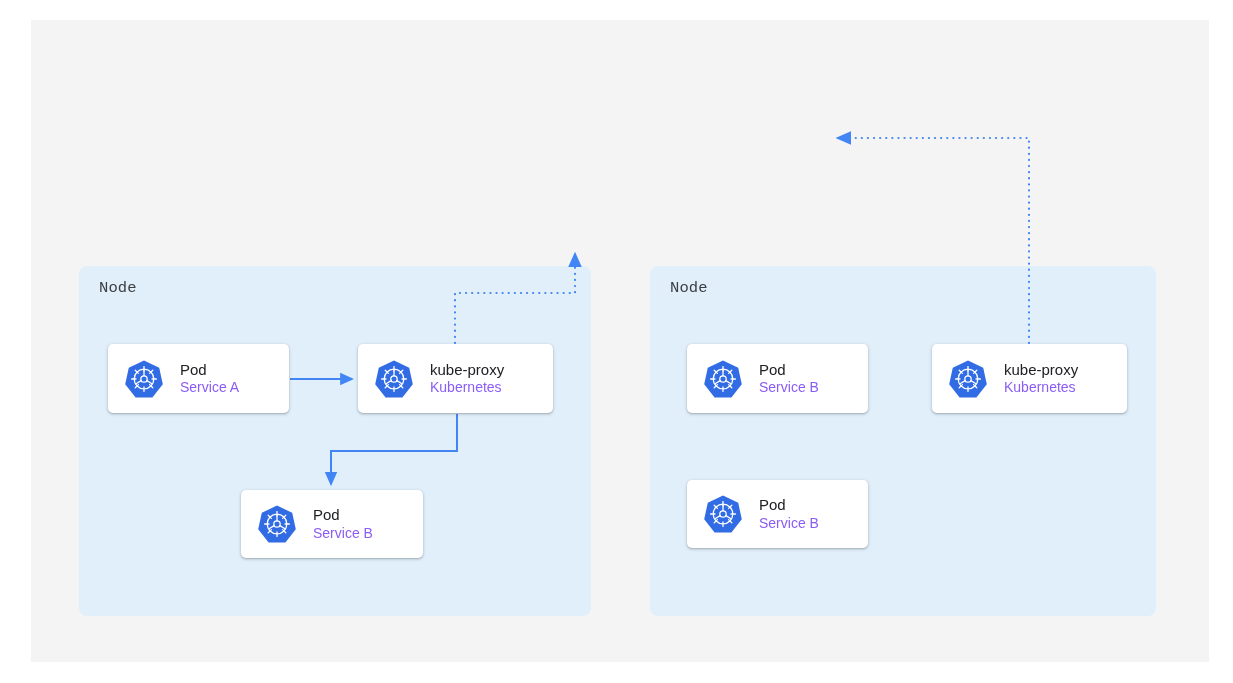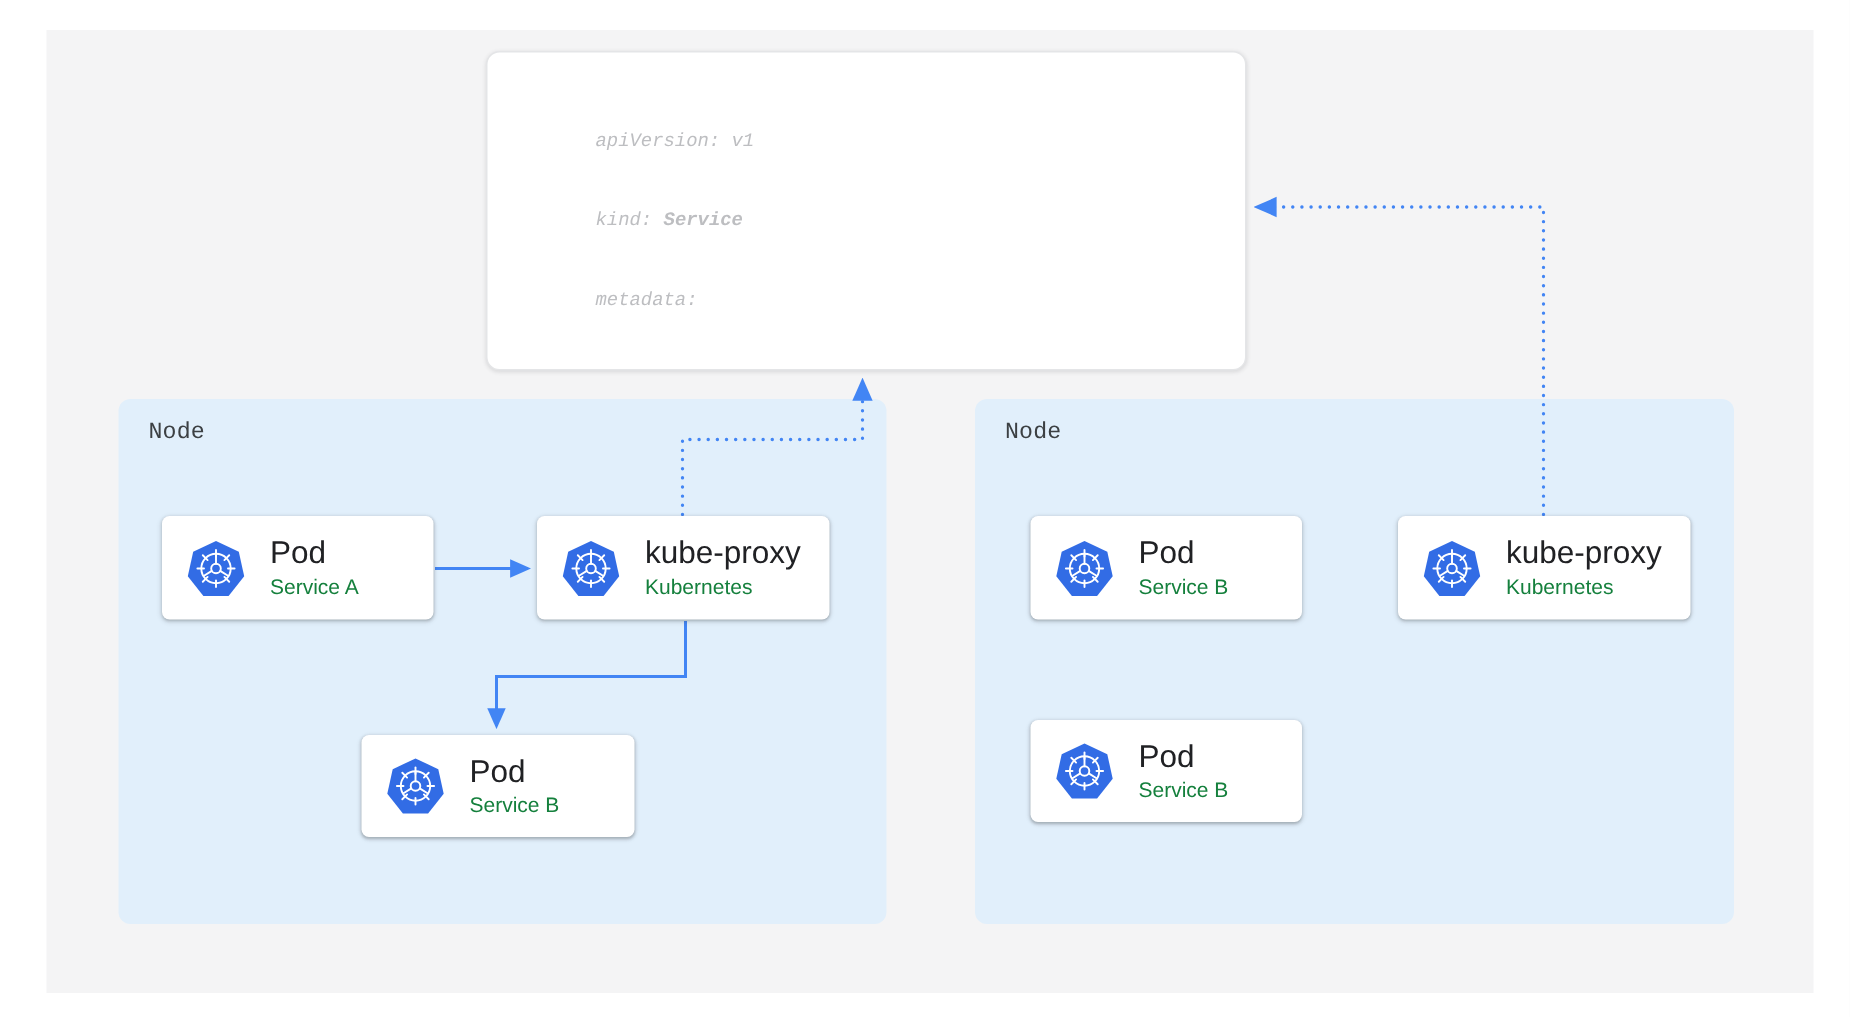--- a/index.html
+++ b/index.html
@@ -95,26 +95,26 @@
     height: 40px;
     display: block;
   }
   .entity .labels {
     display: flex;
     flex-direction: column;
     justify-content: center;
     line-height: 1.28;
   }
   .entity .title {
-    font-size: 21px;
+    font-size: 15px;
     color: #202124;
   }
   .entity .subtitle {
     font-size: 14px;
-    color: #15803d;
+    color: #8b5cf6;
   }
 
   #pod-a          { left: 108px; top: 344px; width: 181px; height: 69px; }
   #kube-proxy-a   { left: 358px; top: 344px; width: 195px; height: 69px; }
   #pod-b-left     { left: 241px; top: 490px; width: 182px; height: 68px; }
   #pod-b-right-1  { left: 687px; top: 344px; width: 181px; height: 69px; }
   #kube-proxy-b   { left: 932px; top: 344px; width: 195px; height: 69px; }
   #pod-b-right-2  { left: 687px; top: 480px; width: 181px; height: 68px; }
 
   
@@ -128,35 +128,20 @@
     overflow: visible;
   }
 </style>
 </head>
 <body>
 
 <div id="diagram-root">
 
   <div class="canvas"></div>
 
-  <div class="yaml-card">
-    <div class="yaml-text">
-      <div class="yaml-line">apiVersion: v1</div>
-      <div class="yaml-line"><span>kind: </span><b>Service</b></div>
-      <div class="yaml-line">metadata:</div>
-      <div class="yaml-line">  name: my-service</div>
-      
-      
-      
-      
-      
-      
-      
-    </div>
-  </div>
 
   <div class="node-panel" id="node-left">
     <div class="node-label">Node</div>
   </div>
 
   <div class="node-panel" id="node-right">
     <div class="node-label">Node</div>
   </div>
 
   <svg class="connectors" viewBox="0 0 1233 683" width="1233" height="683">

